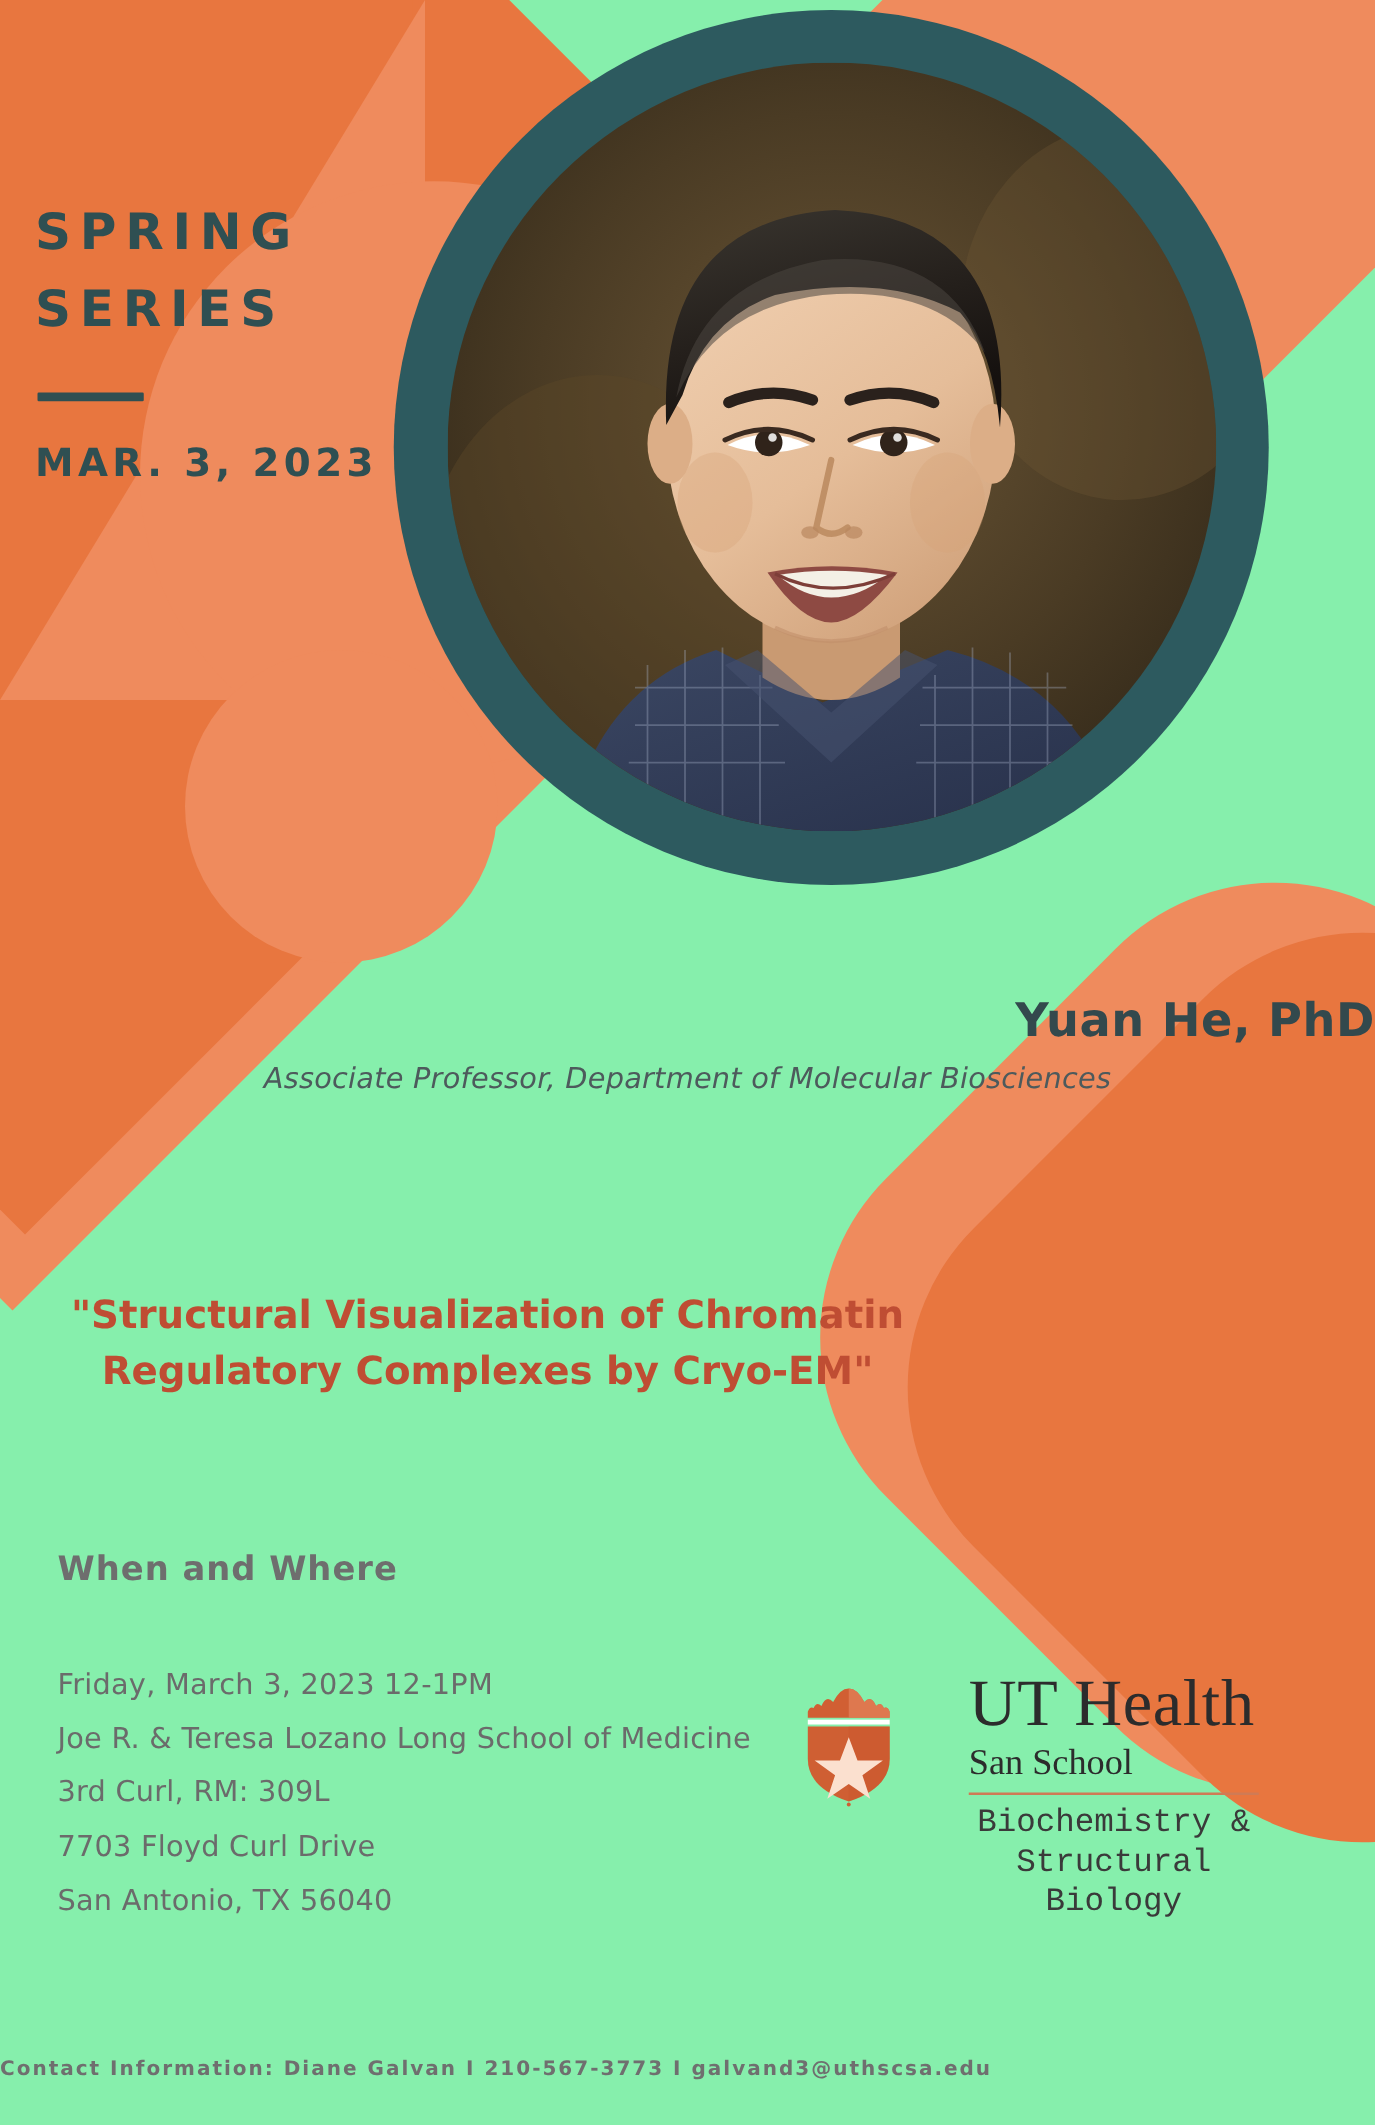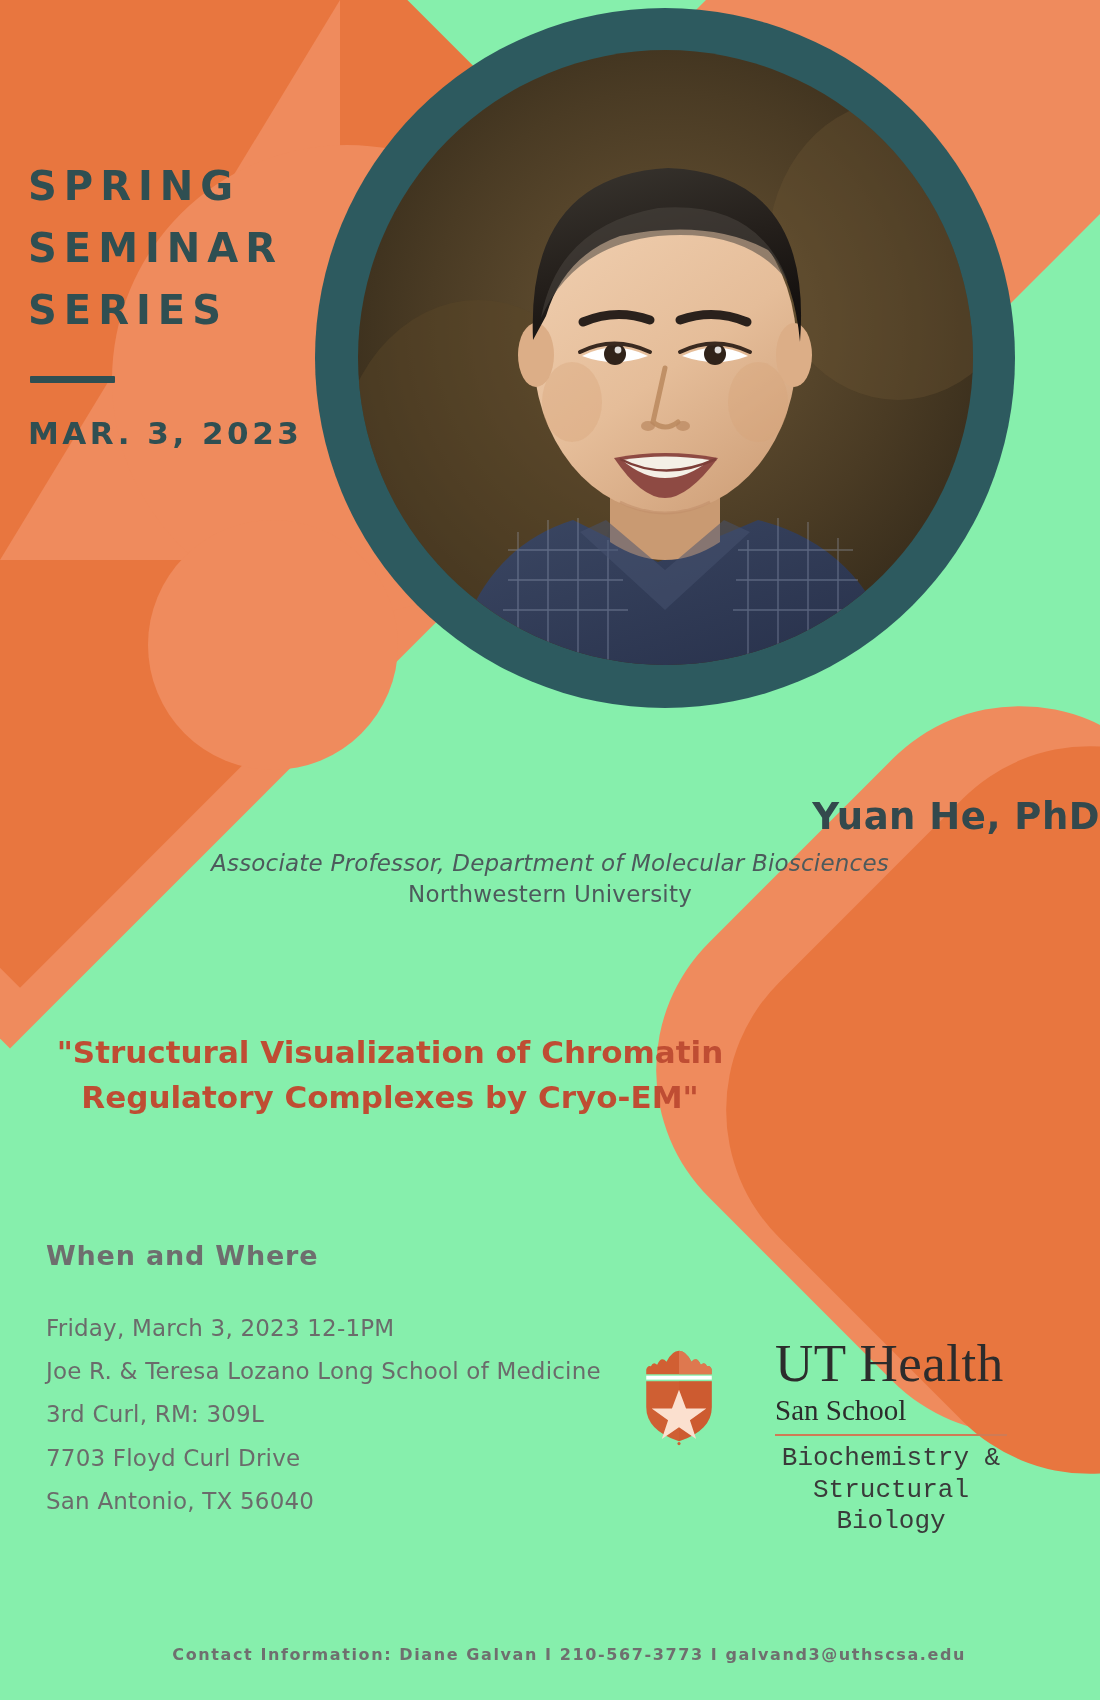--- a/index.html
+++ b/index.html
@@ -215,21 +215,21 @@
     left: 46px;
     top: 1240px;
     z-index: 6;
   }
   .ww-heading {
     font-family: "DejaVu Sans", sans-serif;
     font-weight: 700;
     font-size: 27px;
     color: #6e6e6e;
     letter-spacing: 0.8px;
-    margin-bottom: 36px;
+    margin-bottom: 56px;
   }
   .ww-line {
     font-family: "DejaVu Sans", sans-serif;
     font-size: 23px;
     color: #6b6b6b;
     line-height: 1.88;
     letter-spacing: 0.2px;
   }
 
   
@@ -275,21 +275,21 @@
     color: #3a3a3a;
     text-align: center;
   }
 
   
   .footer {
     position: absolute;
     left: 0;
     top: 1645px;
     width: 966px;
-    text-align: right;
+    text-align: left;
     z-index: 6;
     font-family: "DejaVu Sans", sans-serif;
     font-weight: 700;
     font-size: 16px;
     letter-spacing: 1.6px;
     color: #6f6f6f;
   }
 </style>
 </head>
 <body>
@@ -389,30 +389,28 @@
 
       <path d="M262 452 Q307 474 352 452" stroke="#c2906a" stroke-width="3" fill="none" opacity="0.6"></path>
     </svg>
   </div>
 
   <div class="deco swoosh-light"></div>
   <div class="deco swoosh-dark"></div>
 
   <div class="header-block">
     <div class="series-line">SPRING</div>
-    <div class="series-line">SEMINAR</div>
     <div class="series-line">SERIES</div>
     <div class="rule"></div>
     <div class="date-line">MAR. 3, 2023</div>
   </div>
 
   <div class="speaker-block">
     <div class="speaker-name">Yuan He, PhD</div>
     <div class="speaker-role">Associate Professor, Department of Molecular Biosciences</div>
-    <div class="speaker-org">Northwestern University</div>
   </div>
 
   <div class="talk-title">
     <div>"Structural Visualization of Chromatin</div>
     <div>Regulatory Complexes by Cryo-EM"</div>
   </div>
 
   <div class="ww-block">
     <div class="ww-heading">When and Where</div>
     <div class="ww-line">Friday, March 3, 2023 12-1PM</div>

